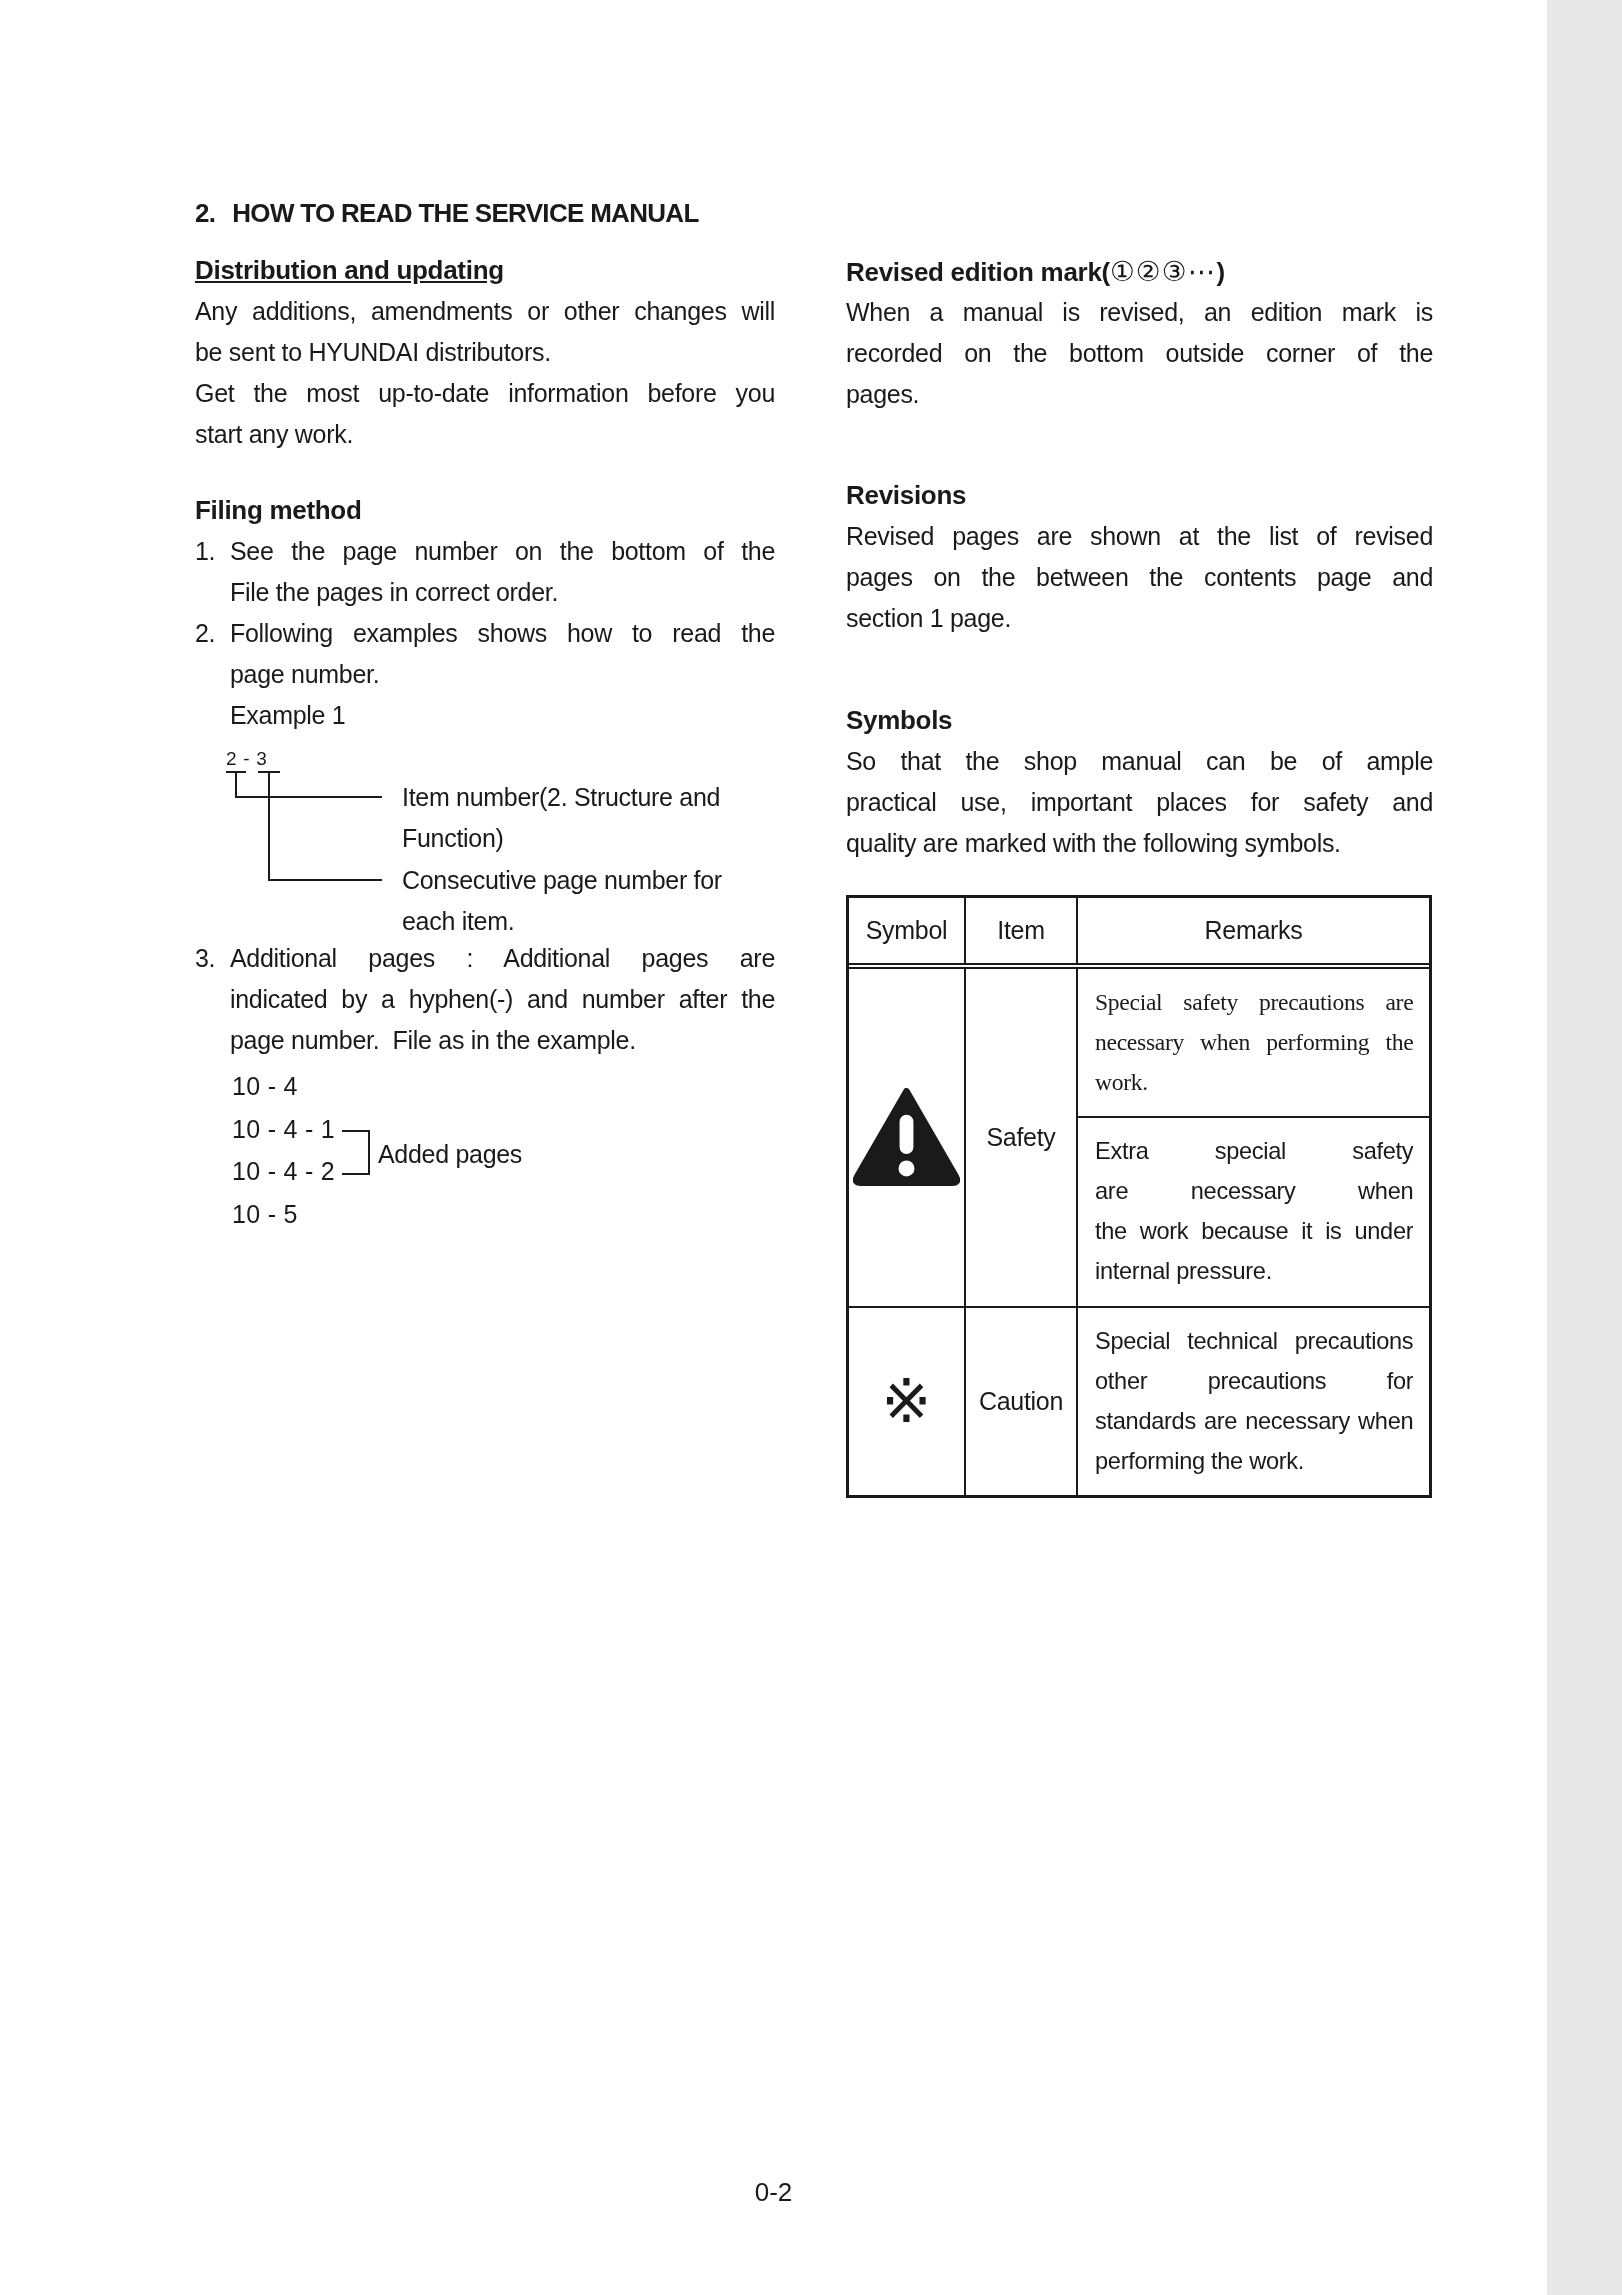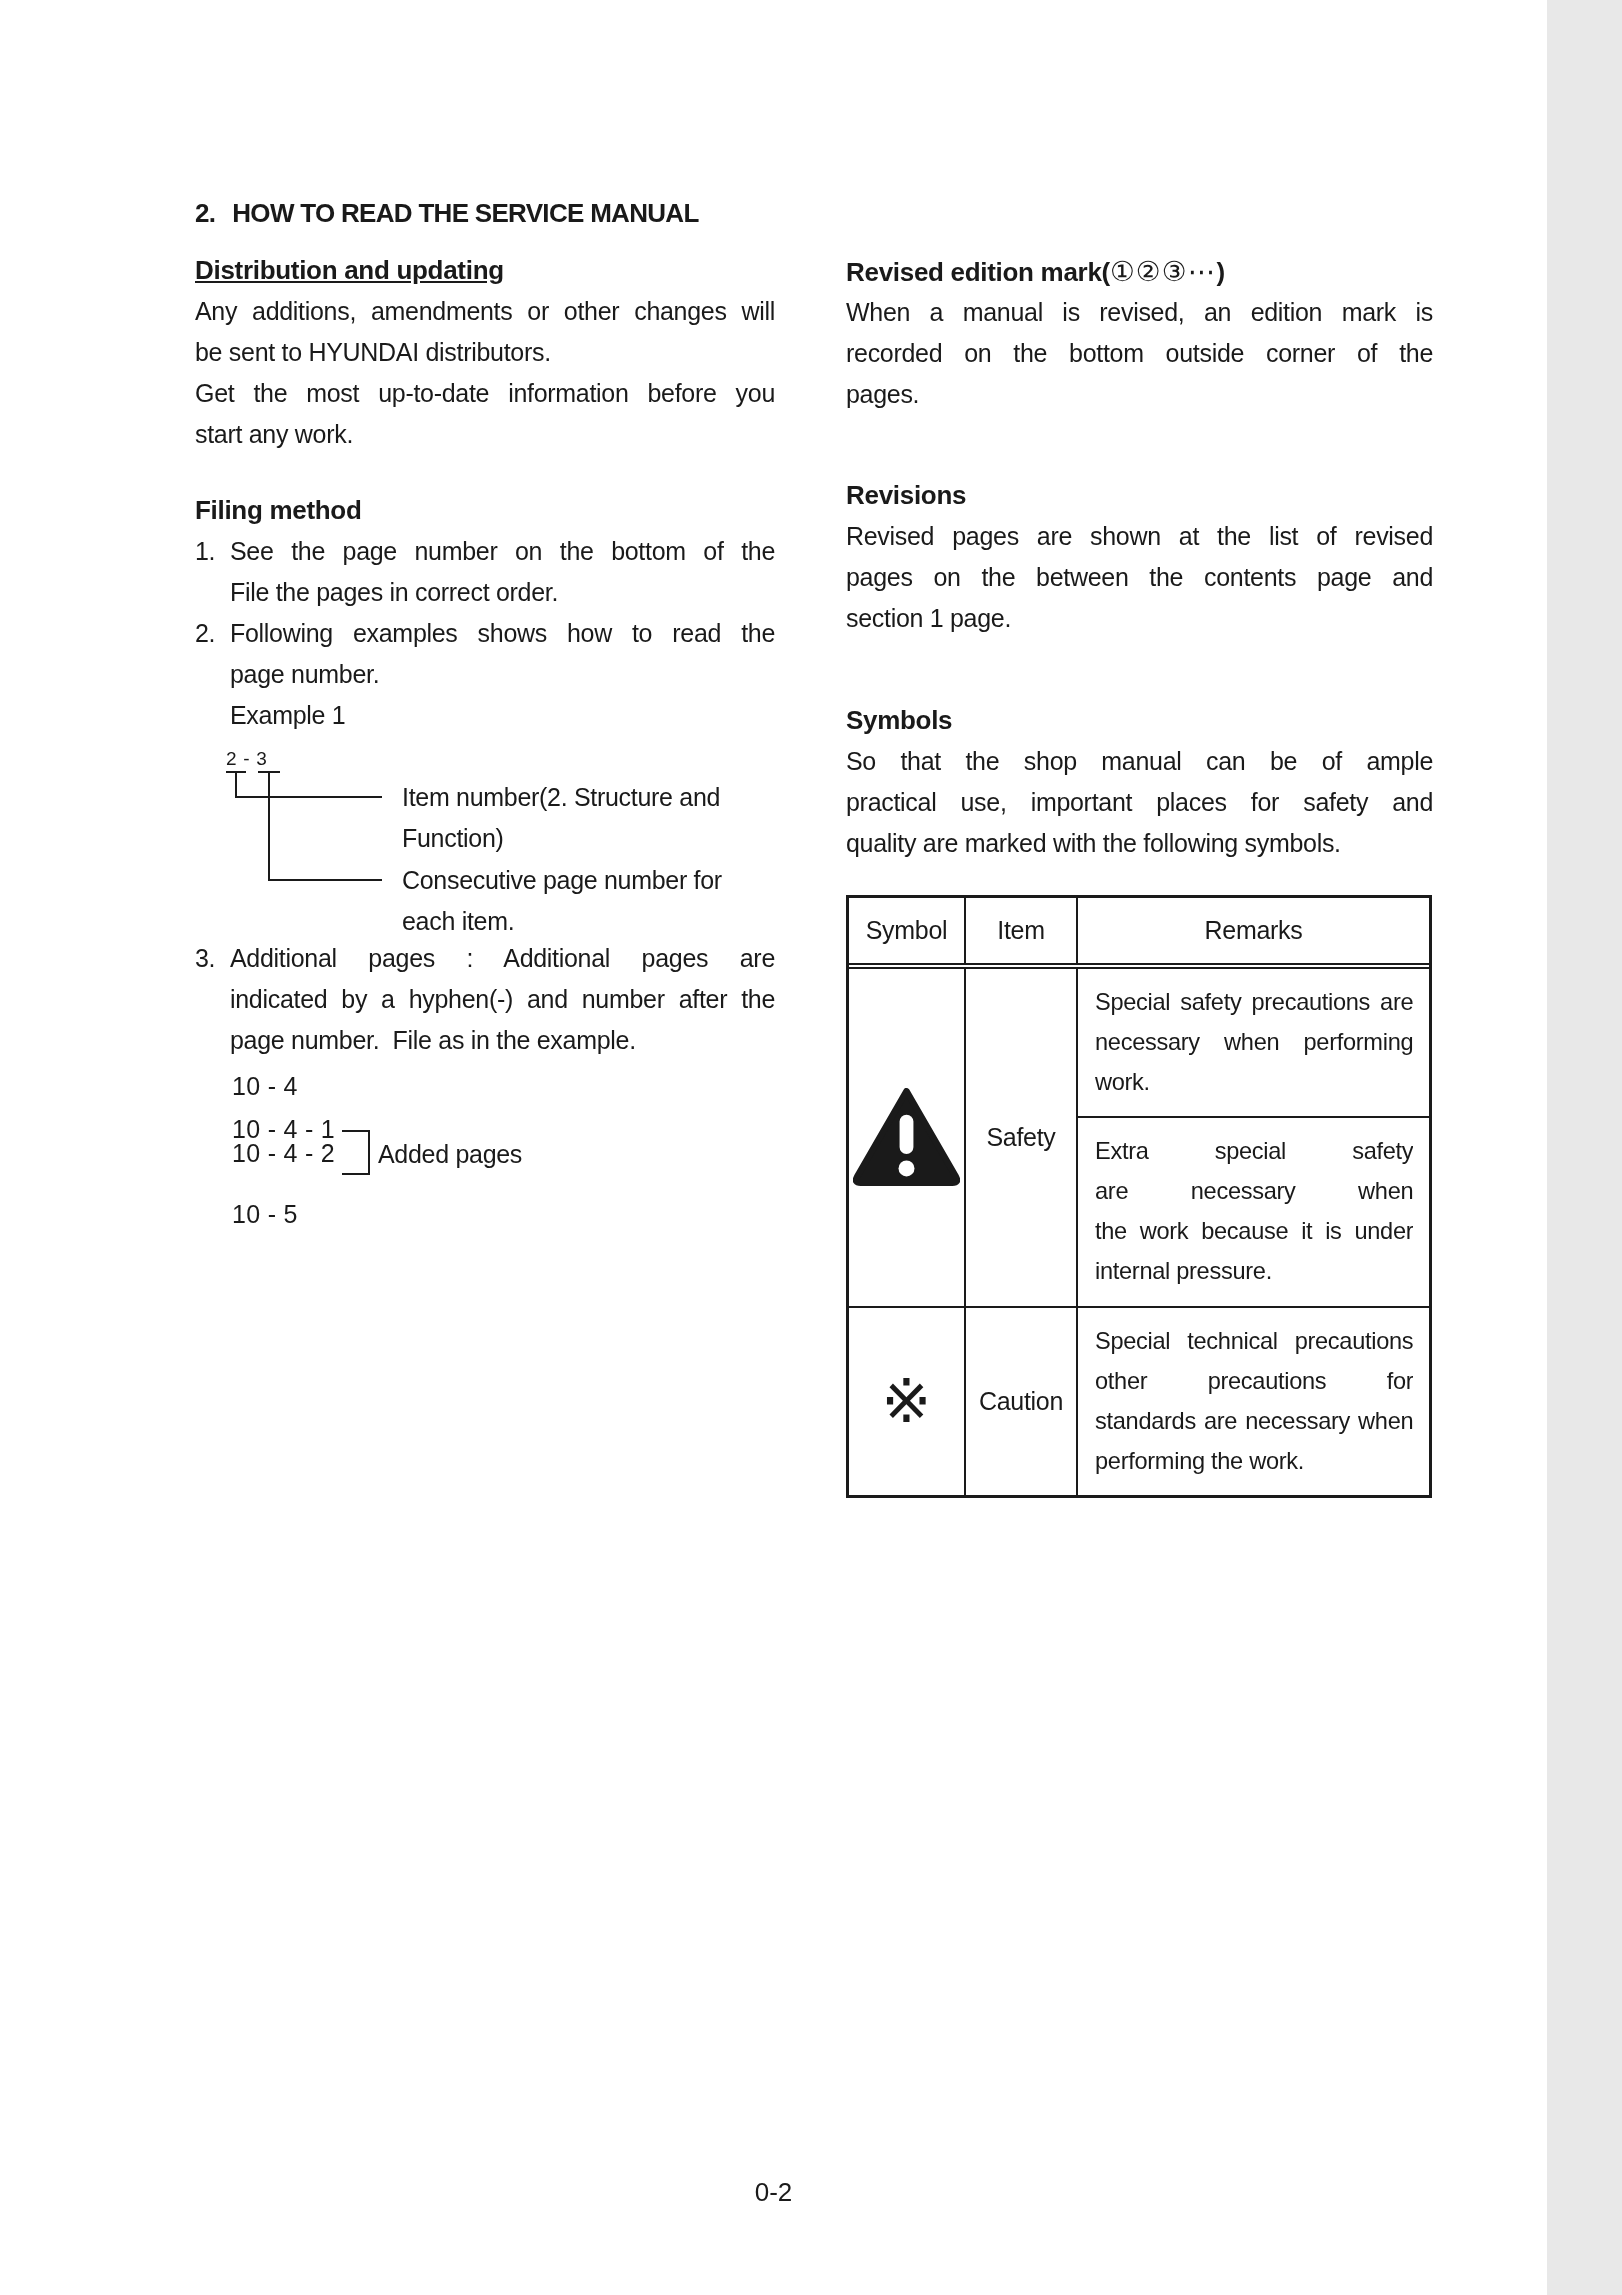--- a/index.html
+++ b/index.html
@@ -48,21 +48,21 @@
   .t-row { display:flex; }
   .t-head { border-bottom:6.5px double #1a1a1a; }
   .t-head .cell { height:65px; display:flex; align-items:center; justify-content:center; font-size:25px; letter-spacing:-0.3px; }
   .c1 { flex:none; width:115px; border-right:2px solid #1a1a1a; }
   .c2 { flex:none; width:110px; border-right:2px solid #1a1a1a; }
   .c3 { flex:1; min-width:0; }
   .row-safety { border-bottom:2px solid #1a1a1a; }
   .sym-cell { display:flex; align-items:center; justify-content:center; }
   .item-cell { display:flex; align-items:center; justify-content:center; font-size:25px; letter-spacing:-0.3px; }
   .rem-cell { padding:13px 15.7px 14.4px 17px; }
-  .rem-cell.split-top { border-bottom:2px solid #1a1a1a; }
+  .rem-cell.split-top { border-bottom:2px solid #1a1a1a;font-family:Liberation Serif, serif; }
   .sym-table .ln { height:40px; line-height:40px; font-size:23.6px; }
   .ref-mark { font-family:"DejaVu Sans",sans-serif; font-size:60px; line-height:1; }
 
   .footer { position:absolute; left:0; right:0; top:2177px; text-align:center; font-size:26px; letter-spacing:0; }
 </style>
 </head>
 <body>
 
 <div class="page">
 
@@ -116,21 +116,21 @@
       <div class="bd">
         <div class="ln j">Additional pages : Additional pages are</div>
         <div class="ln j">indicated by a hyphen(-) and number after the</div>
         <div class="ln pre">page number.  File as in the example.</div>
       </div>
     </div>
 
     <div class="added">
       <div class="apage" style="top:0;">10 - 4</div>
       <div class="apage" style="top:43px;">10 - 4 - 1</div>
-      <div class="apage" style="top:67px;text-align:center;">10 - 4 - 2</div>
+      <div class="apage" style="top:85px;text-align:center;">10 - 4 - 2</div>
       <div class="apage" style="top:128px;">10 - 5</div>
       <div class="hlin" style="left:147px; top:64px;  width:27.5px;"></div>
       <div class="hlin" style="left:147px; top:107px; width:27.5px;"></div>
       <div class="vlin" style="left:173px; top:64px;  height:44px;"></div>
       <div class="added-label">Added pages</div>
     </div>
 
   </div>
 
   <div class="col col-right">

